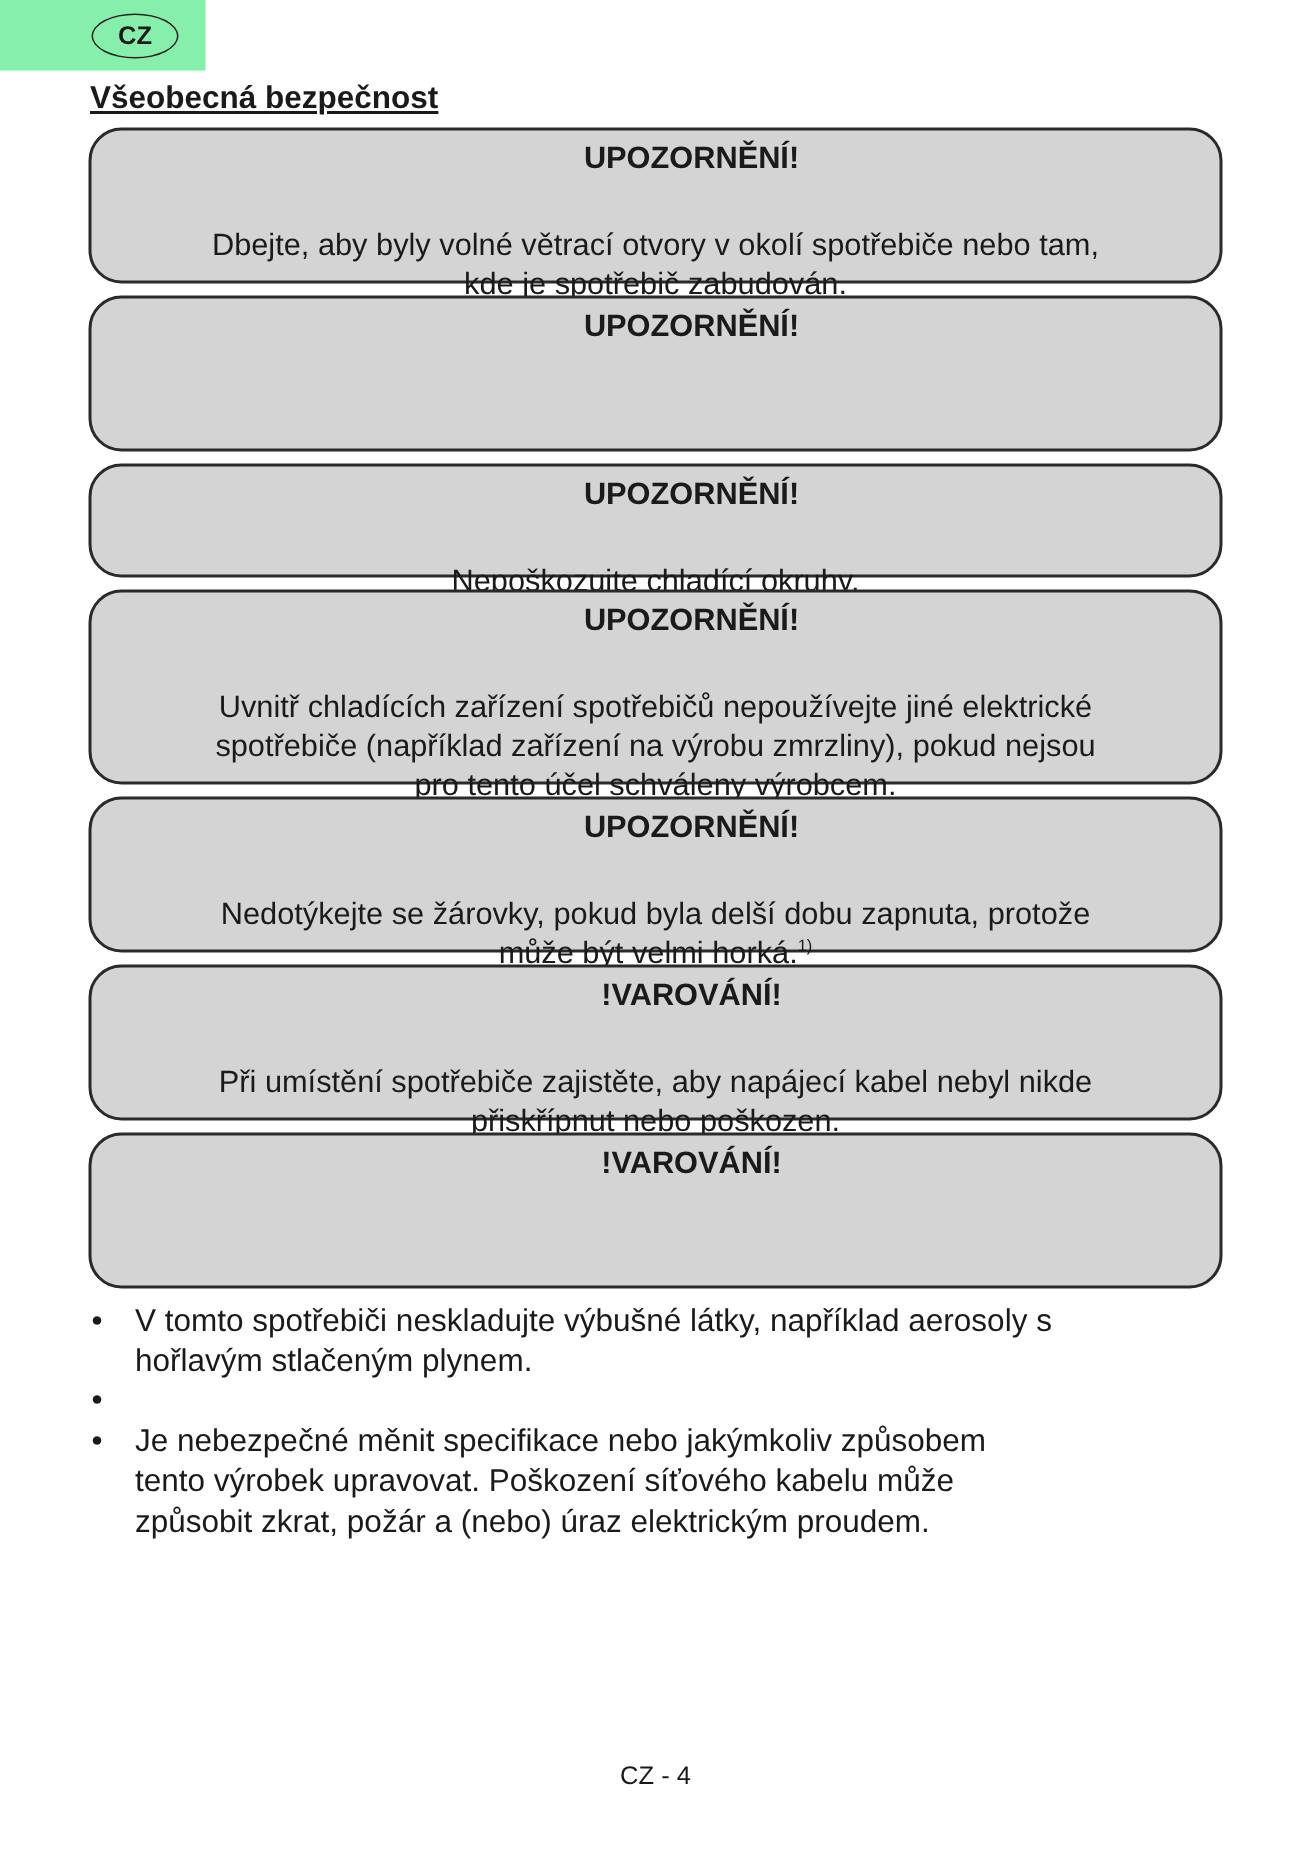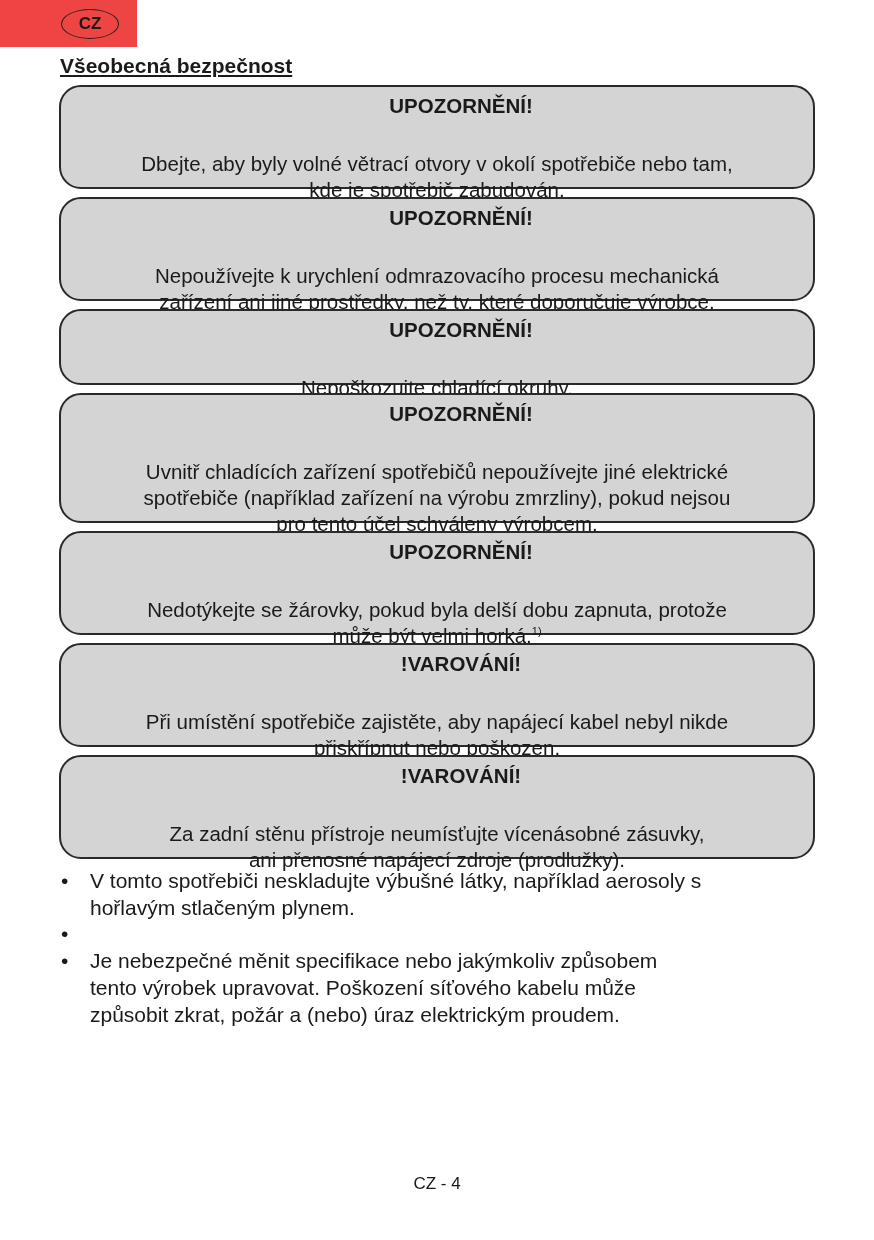--- a/index.html
+++ b/index.html
@@ -1,18 +1,18 @@
 <!DOCTYPE html>
 <html><head>
 <meta charset="utf-8">
 <style>
   html, body { margin: 0; padding: 0; background: #ffffff; }
   body { width: 874px; height: 1240px; position: relative; overflow: hidden;
          font-family: "Liberation Sans", sans-serif; color: #1a1a1a; }
-  .lang-tab { position: absolute; left: 0; top: 0; width: 137px; height: 47px; background: #ef4444; }
+  .lang-tab { position: absolute; left: 0; top: 0; width: 137px; height: 47px; background: #86efac; }
   .lang-oval { position: absolute; left: 61px; top: 9px; width: 58px; height: 30px;
                border: 1.5px solid #222; border-radius: 50%; box-sizing: border-box;
                display: flex; align-items: center; justify-content: center;
                font-weight: bold; font-size: 17px; }
   .section-title { position: absolute; left: 60px; top: 54px; font-weight: bold; font-size: 21px; text-decoration: underline; }
   .box { position: absolute; left: 59px; width: 756px; box-sizing: border-box;
          background: #d4d4d4; border: 2px solid #2a2a2a; border-radius: 22px;
          text-align: center; font-size: 20.5px; line-height: 26px; padding-top: 6px; }
   .box .head { font-weight: bold; display: block; margin-left: 48px; }
   .box .body { display: block; white-space: pre-line; margin-top: 32px; }
@@ -33,22 +33,20 @@
 <div class="section-title">Všeobecná bezpečnost</div>
 
 <div class="box" style="top:85px;height:104px;">
   <span class="head">UPOZORNĚNÍ!</span>
   <span class="body">Dbejte, aby byly volné větrací otvory v okolí spotřebiče nebo tam,
 kde je spotřebič zabudován.</span>
 </div>
 
 <div class="box" style="top:197px;height:104px;">
   <span class="head">UPOZORNĚNÍ!</span>
-  <span class="body">Nepoužívejte k urychlení odmrazovacího procesu mechanická
-zařízení ani jiné prostředky, než ty, které doporučuje výrobce.</span>
 </div>
 
 <div class="box" style="top:309px;height:76px;">
   <span class="head">UPOZORNĚNÍ!</span>
   <span class="body">Nepoškozujte chladící okruhy.</span>
 </div>
 
 <div class="box" style="top:393px;height:130px;">
   <span class="head">UPOZORNĚNÍ!</span>
   <span class="body">Uvnitř chladících zařízení spotřebičů nepoužívejte jiné elektrické
@@ -63,22 +61,20 @@
 </div>
 
 <div class="box" style="top:643px;height:104px;">
   <span class="head">!VAROVÁNÍ!</span>
   <span class="body">Při umístění spotřebiče zajistěte, aby napájecí kabel nebyl nikde
 přiskřípnut nebo poškozen.</span>
 </div>
 
 <div class="box" style="top:755px;height:104px;">
   <span class="head">!VAROVÁNÍ!</span>
-  <span class="body">Za zadní stěnu přístroje neumísťujte vícenásobné zásuvky,
-ani přenosné napájecí zdroje (prodlužky).</span>
 </div>
 
 <div class="bullets">
   <div class="bullet">
     <span class="dot">•</span>
     <span class="txt">V tomto spotřebiči neskladujte výbušné látky, například aerosoly s
 hořlavým stlačeným plynem.</span>
   </div>
   <div class="bullet">
     <span class="dot">•</span>

